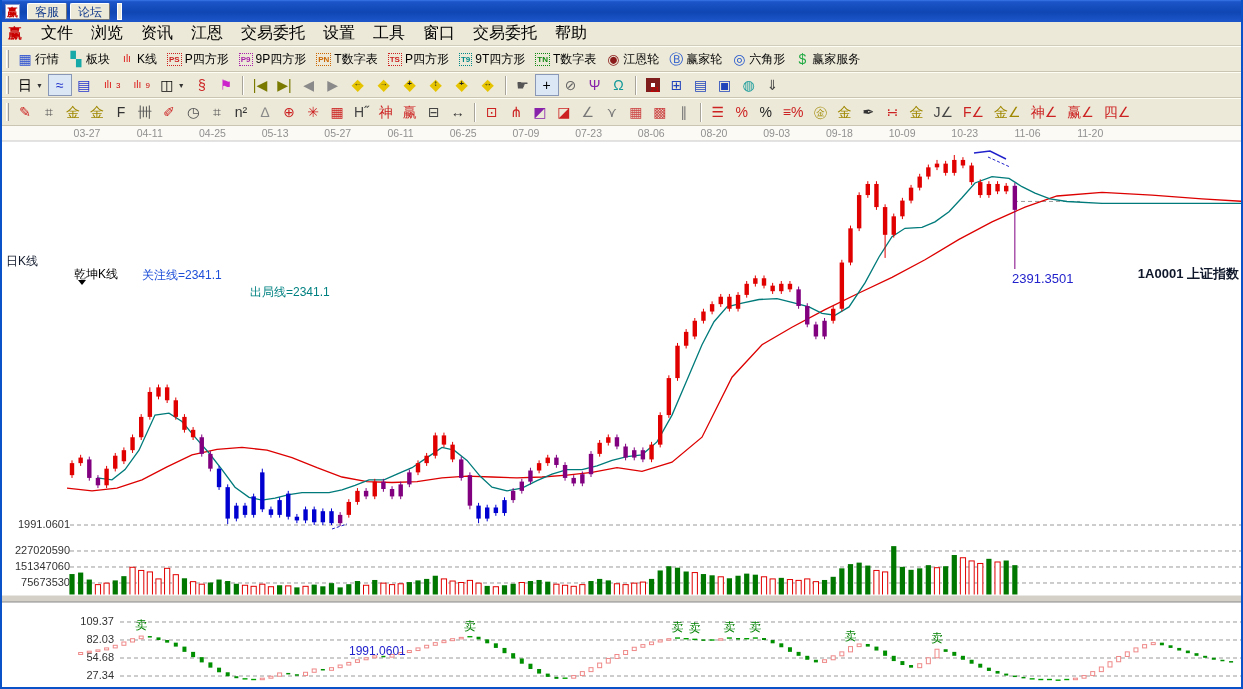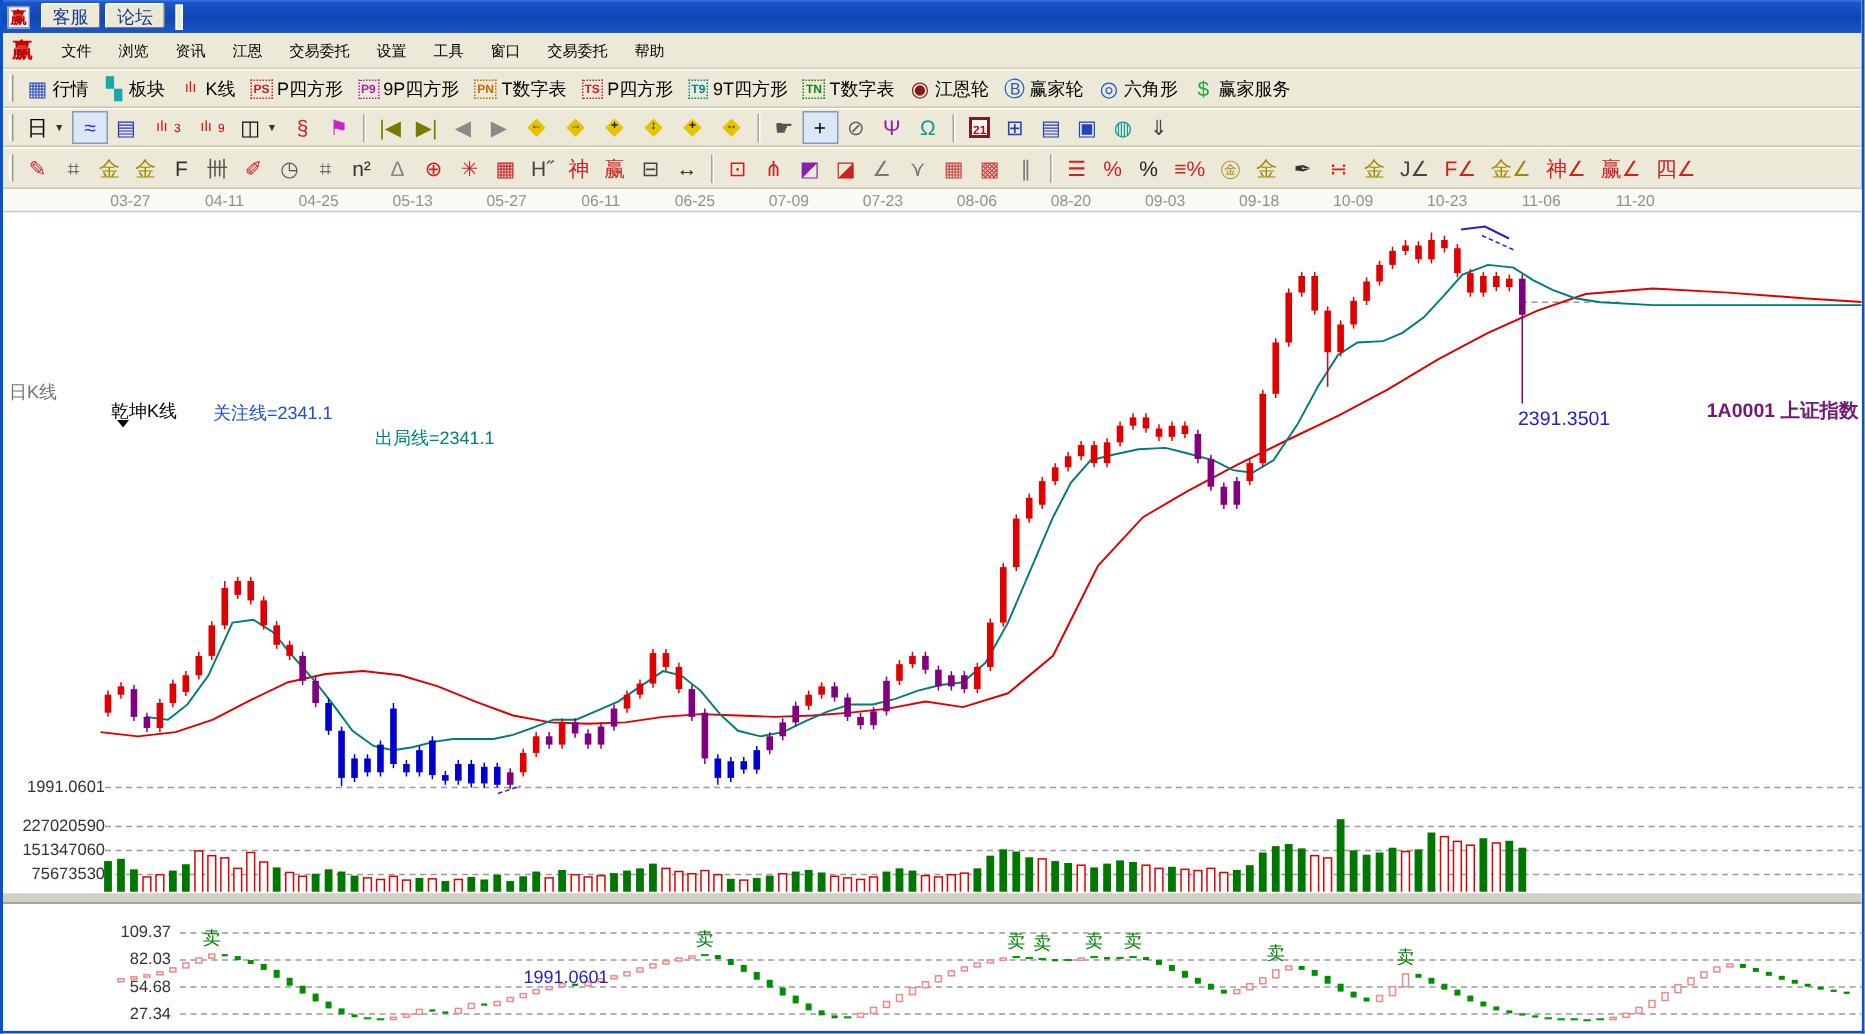--- a/index.html
+++ b/index.html
@@ -13,38 +13,38 @@
     font-size:11px; line-height:15px; text-align:center; border:1px solid #8899cc; }
   .title-text { color:#fff; font-size:12px; font-weight:bold; letter-spacing:1px;
     white-space:nowrap; flex:1; text-shadow:1px 1px 1px #123; }
   .title-btn { height:17px; padding:0 7px; font-size:12px; color:#123a8c; background:#ece9d8;
     border:1px solid #fff; border-right-color:#777; border-bottom-color:#777; border-radius:2px; margin-left:3px; }
   .title-btn-partial { width:5px; height:17px; background:#ece9d8; border:1px solid #fff; margin-left:3px; }
   
   .menubar { height:24px; background:#ece9d8; display:flex; align-items:center; gap:2px;
     border-bottom:1px solid #d0cdbd; padding-left:4px; }
   .menu-logo { color:#c80000; font-weight:bold; font-size:14px; padding:0 8px 0 2px; }
-  .menu-item { font-size:10px; color:#000; padding:3px 9px;text-align:center; }
+  .menu-item { font-size:16px; color:#000; padding:3px 9px;text-align:center; }
   .toolbar { background:#ece9d8; display:flex; align-items:center; padding-left:2px;
     border-top:1px solid #fffef5; border-bottom:1px solid #c9c5b2; }
   .tb1 { height:26px; } .tb2 { height:26px; } .tb3 { height:28px; }
   .tb-grip { width:3px; height:18px; border-left:1px solid #fff; border-right:1px solid #999; margin:0 4px 0 2px; }
   .tb-sep { width:2px; height:19px; border-left:1px solid #a8a49a; border-right:1px solid #fff; margin:0 4px; }
   .tb-btn { height:22px; display:flex; align-items:center; gap:3px; padding:0 4px;
     border:1px solid transparent; font-size:12px; color:#000; white-space:nowrap; }
   .tb-btn.pressed { border:1px solid #8a98b8; background:#dbe7f5; }
   .tb-glyph { font-size:14px; line-height:16px; display:inline-block; min-width:14px; text-align:center; }
   .tb-glyph.small { font-size:10px; }
   .tb-badge { font-size:8px; font-weight:bold; line-height:9px; border:1px dotted; padding:1px 1px; }
   .tb-sub { font-size:8px; color:#c00; margin-left:-2px; }
   .tb-dd { font-size:7px; color:#333; margin-left:1px; }
   .dico { position:relative; color:#e6c400; font-size:16px; line-height:16px; width:16px; text-align:center; }
   .dico i { position:absolute; left:50%; top:50%; transform:translate(-50%,-55%); font-style:normal;
     font-size:8px; color:#222; font-weight:bold; }
-  .cal { width:14px; height:14px; border:2px solid #7f1d1d; background:#fff; font-size:8px; font-weight:bold;
+  .cal { width:14px; height:14px; border:5px solid #7f1d1d; background:#fff; font-size:8px; font-weight:bold;
     color:#c00; text-align:right; line-height:13px; }
   
   #chart-region { position:relative; width:1243px; height:563px; background:#fff; }
   #chart-svg { position:absolute; left:0; top:0; }
   .ovl { position:absolute; white-space:nowrap; font-size:12px; }
   .dd-arrow { position:absolute; width:0; height:0; border-left:4px solid transparent;
     border-right:4px solid transparent; border-top:5px solid #000; }
 </style>
 </head>
 <body>
@@ -886,24 +886,24 @@
           <text x="753.35" y="631.042422" text-anchor="middle" fill="#008000" font-size="12px">卖</text>
           <text x="848.5" y="639.600322" text-anchor="middle" fill="#008000" font-size="12px">卖</text>
           <text x="935" y="642.233522" text-anchor="middle" fill="#008000" font-size="12px">卖</text>
         </g>
         <g stroke="#2222cc">
           <polyline points="972,153 988,151 1004,159" fill="none" stroke-width="1.4"></polyline>
           <line x1="986" y1="157" x2="1008" y2="167" stroke-dasharray="3,2"></line>
           <line x1="330" y1="529" x2="345" y2="524" stroke-dasharray="3,2"></line>
         </g>
       </svg>
-    <div class="ovl" style="left:4px;top:127px;color:#737373">日K线</div>
+    <div class="ovl" style="left:4px;top:127px;color:#0f172a">日K线</div>
     <div class="ovl" style="left:72px;top:140px;color:#000">乾坤K线</div>
     <div class="dd-arrow" style="left:76px;top:154px"></div>
     <div class="ovl" style="left:140px;top:141px;color:#1d4ed8">关注线=2341.1</div>
     <div class="ovl" style="left:248px;top:158px;color:#008080">出局线=2341.1</div>
-    <div class="ovl" style="right:6px;top:139px;color:#701a75;font-weight:bold;font-size:13px">1A0001 上证指数</div>
+    <div class="ovl" style="right:6px;top:139px;color:#0f172a;font-weight:bold;font-size:13px">1A0001 上证指数</div>
 
     <div class="ovl" style="left:1010px;top:145px;color:#2222cc;font-size:13px">2391.3501</div>
     <div class="ovl" style="left:347px;top:518px;color:#2222cc">1991.0601</div>
 
   </div>
 </div>
 
 </body></html>

